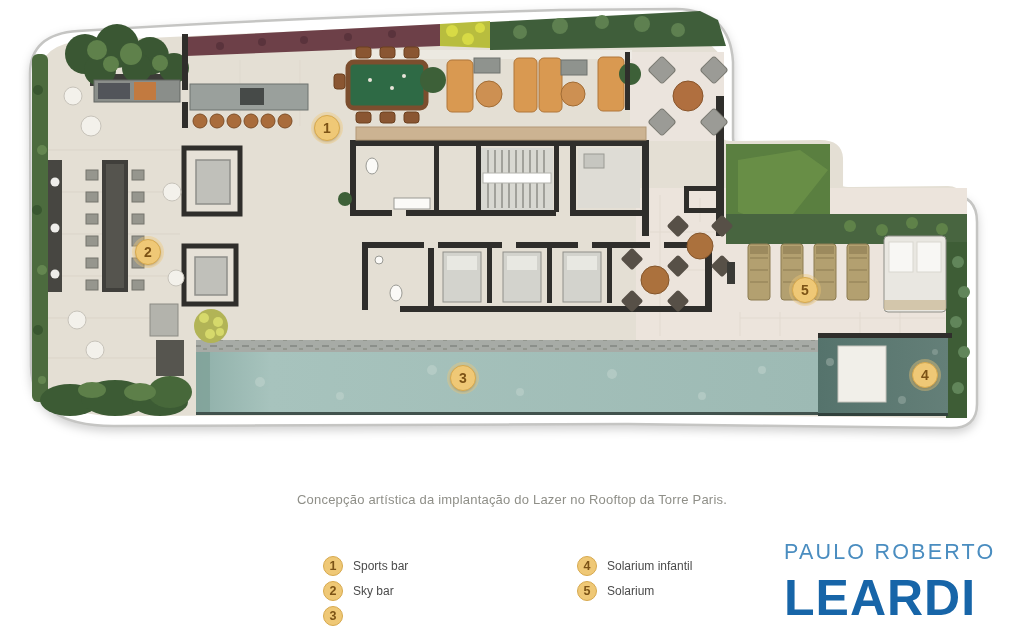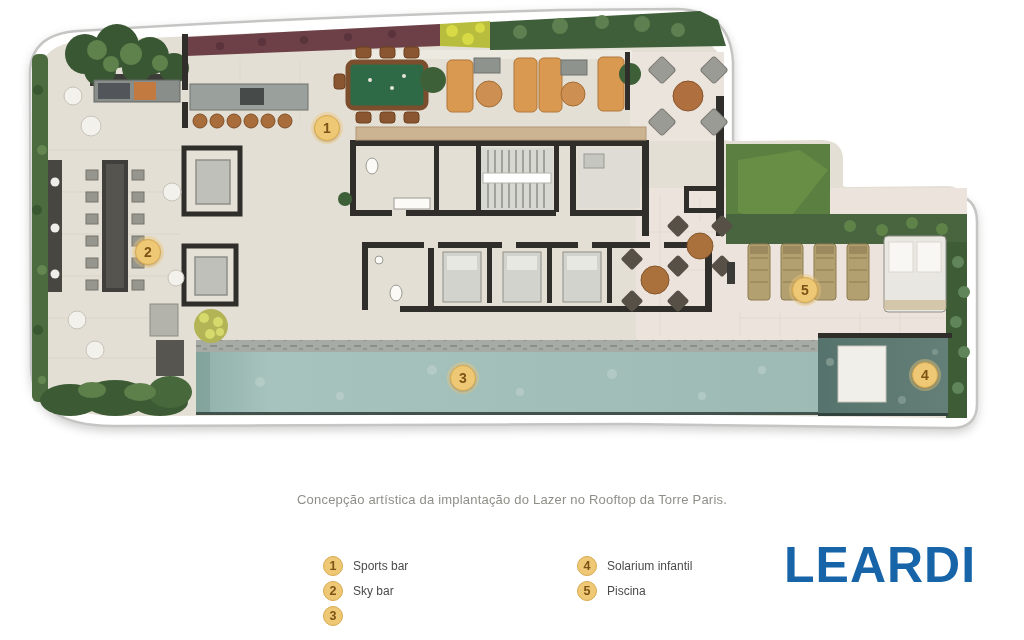--- a/index.html
+++ b/index.html
@@ -28,21 +28,21 @@
     background:var(--marker-bg,#efc876);
     border:1px solid var(--marker-border,#d7a94e);
     color:var(--marker-text,#7c5316);
     font-size:12.5px;font-weight:bold;line-height:18px;text-align:center;
     box-sizing:border-box;
   }
   .legend-label{margin-left:10px;font-size:12px;color:var(--legend-text,#4b4b4b);}
   .logo{position:absolute;left:784px;top:540px;width:236px;}
   .logo-line1{font-size:21.5px;letter-spacing:2.2px;color:var(--logo-light-blue,#4a8dc0);white-space:nowrap;}
   .logo-line2{font-size:50px;font-weight:700;letter-spacing:1px;line-height:.95;
-              color:var(--logo-dark-blue,#1765a8);margin-top:2px;white-space:nowrap;}
+              color:var(--logo-dark-blue,#1765a8);margin-top:10px;white-space:nowrap;}
 </style>
 </head>
 <body>
 
 <div class="stage">
 
   <svg class="plan-svg" width="1024" height="460" viewBox="0 0 1024 460">
     <defs>
       <linearGradient id="poolg" x1="0" y1="0" x2="1" y2="0">
         <stop offset="0" stop-color="#8fb0a9"></stop>
@@ -376,21 +376,22 @@
       <span class="legend-badge">3</span>
     </div>
   </div>
   <div class="legend-col col2">
     <div class="legend-row">
       <span class="legend-badge">4</span>
       <span class="legend-label">Solarium infantil</span>
     </div>
     <div class="legend-row">
       <span class="legend-badge">5</span>
-      <span class="legend-label">Piscina</span>
+      <span class="legend-label">Solarium</span>
     </div>
   </div>
 
   <div class="logo">
+    <div class="logo-line1">PAULO ROBERTO</div>
     <div class="logo-line2">LEARDI</div>
   </div>
 
 </div>
 
 </body></html>

